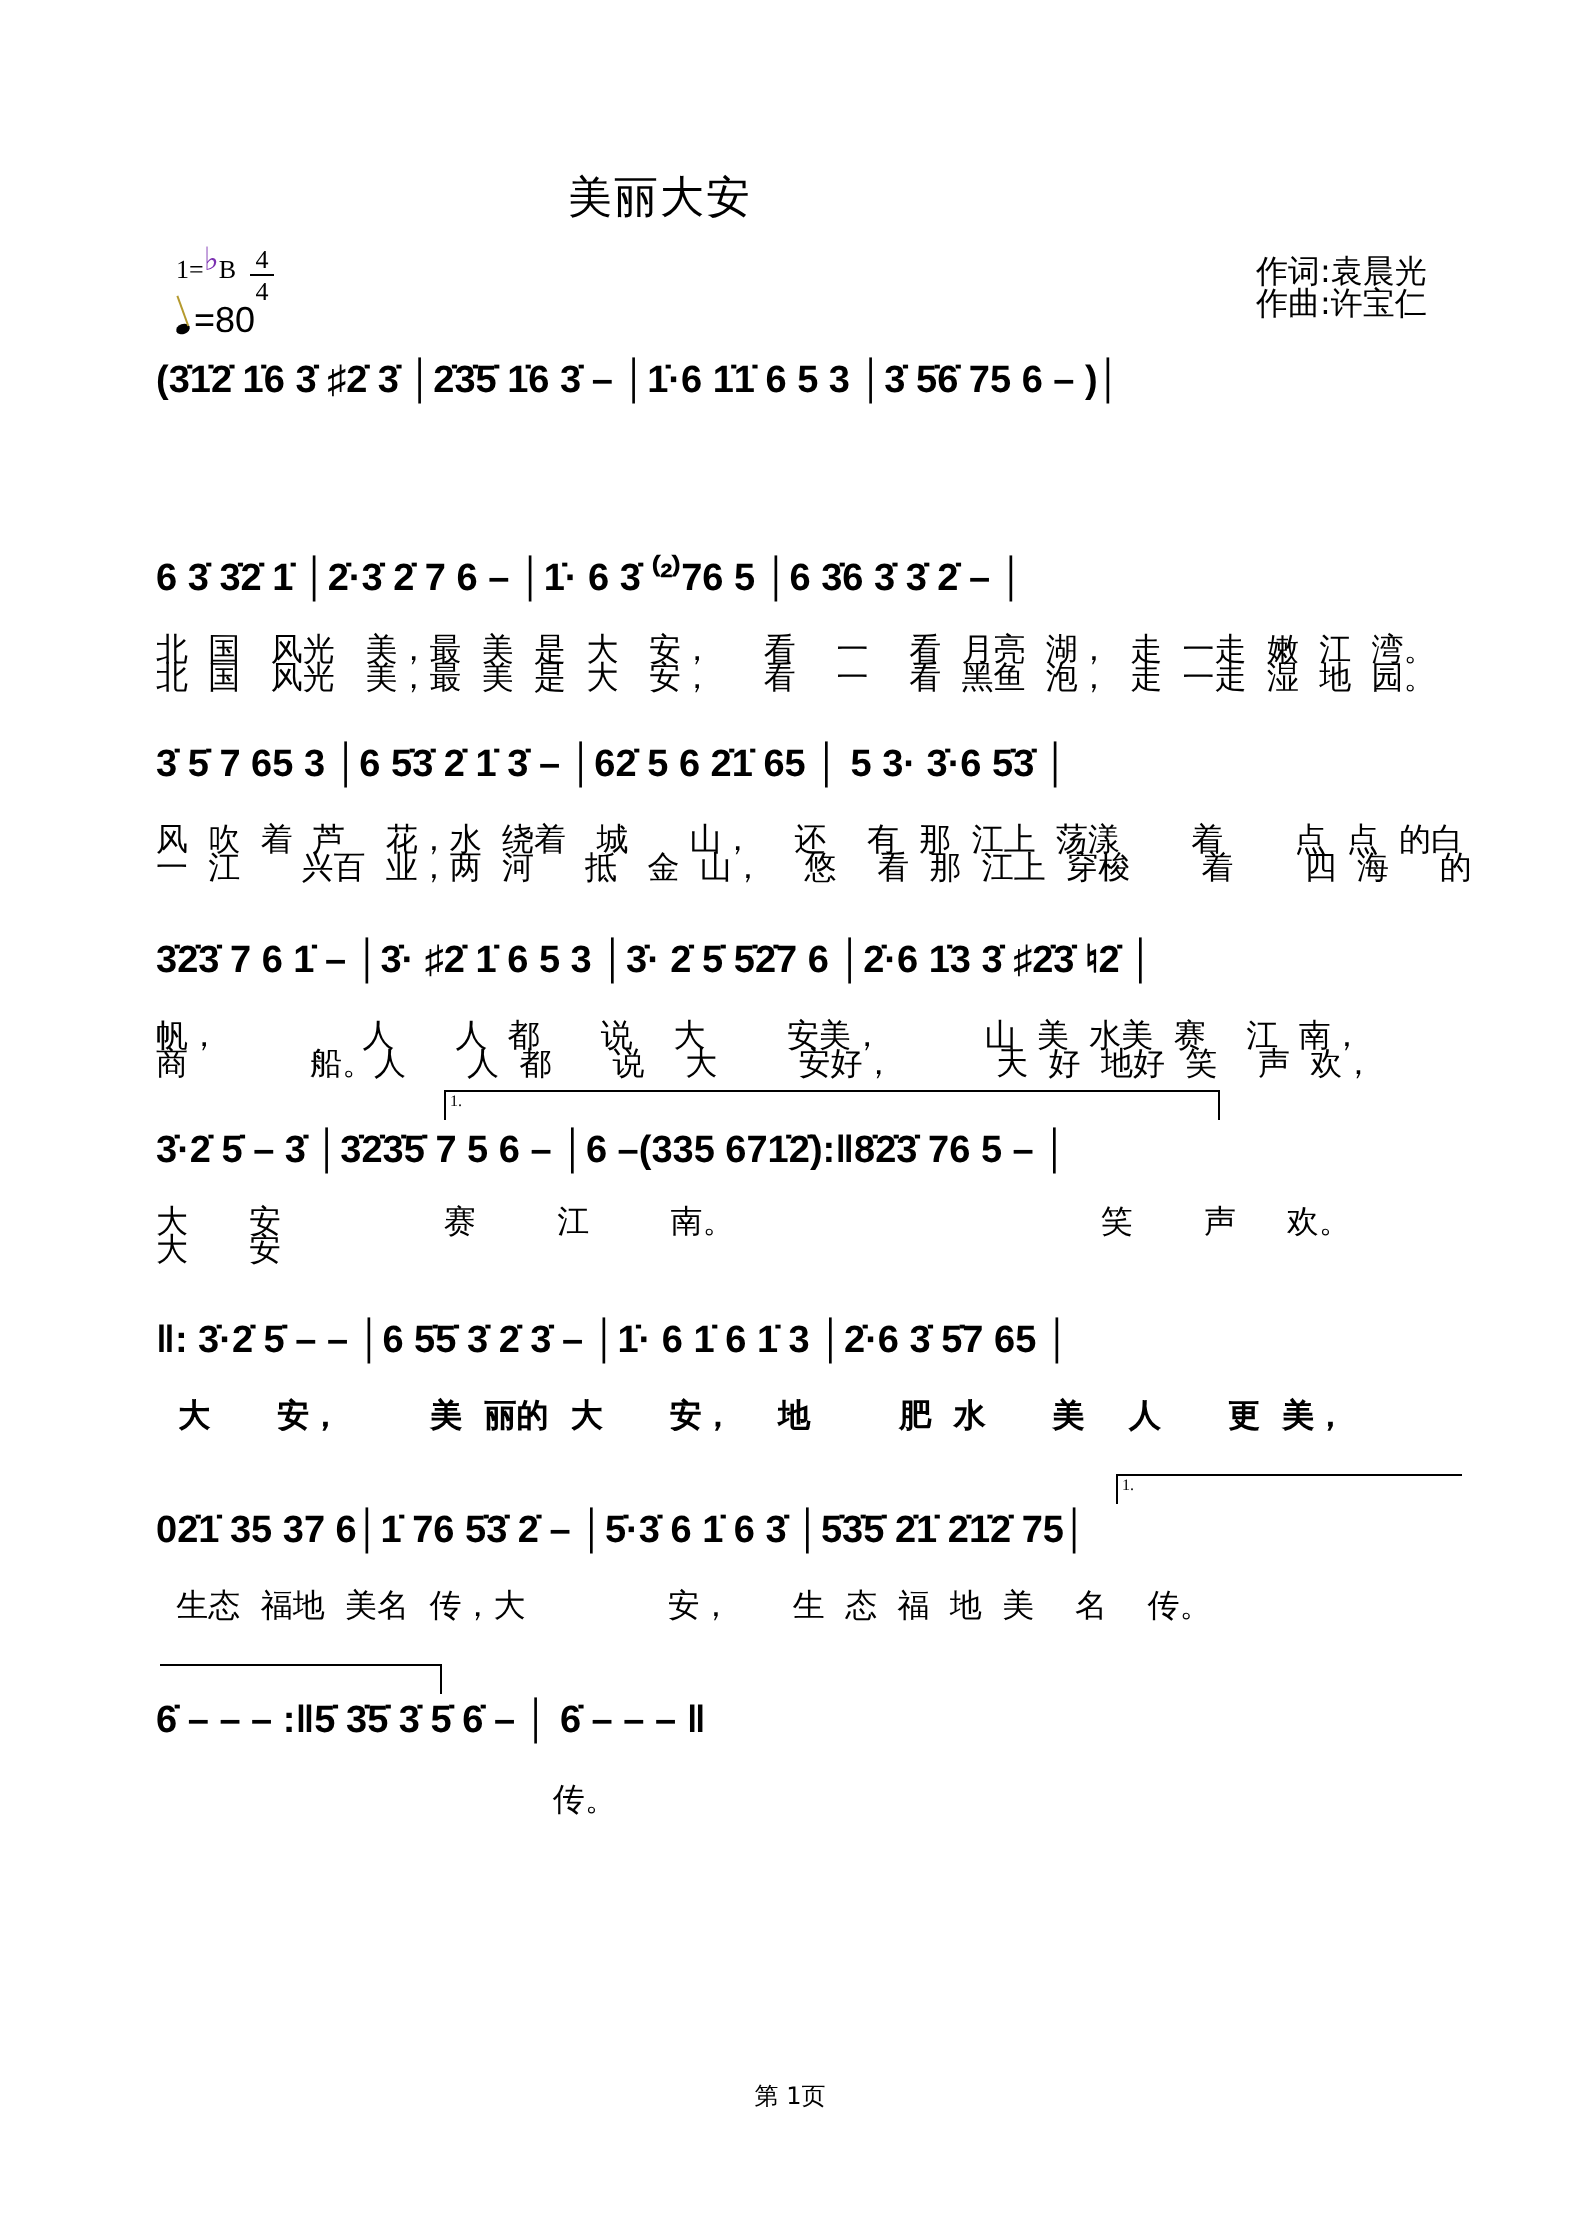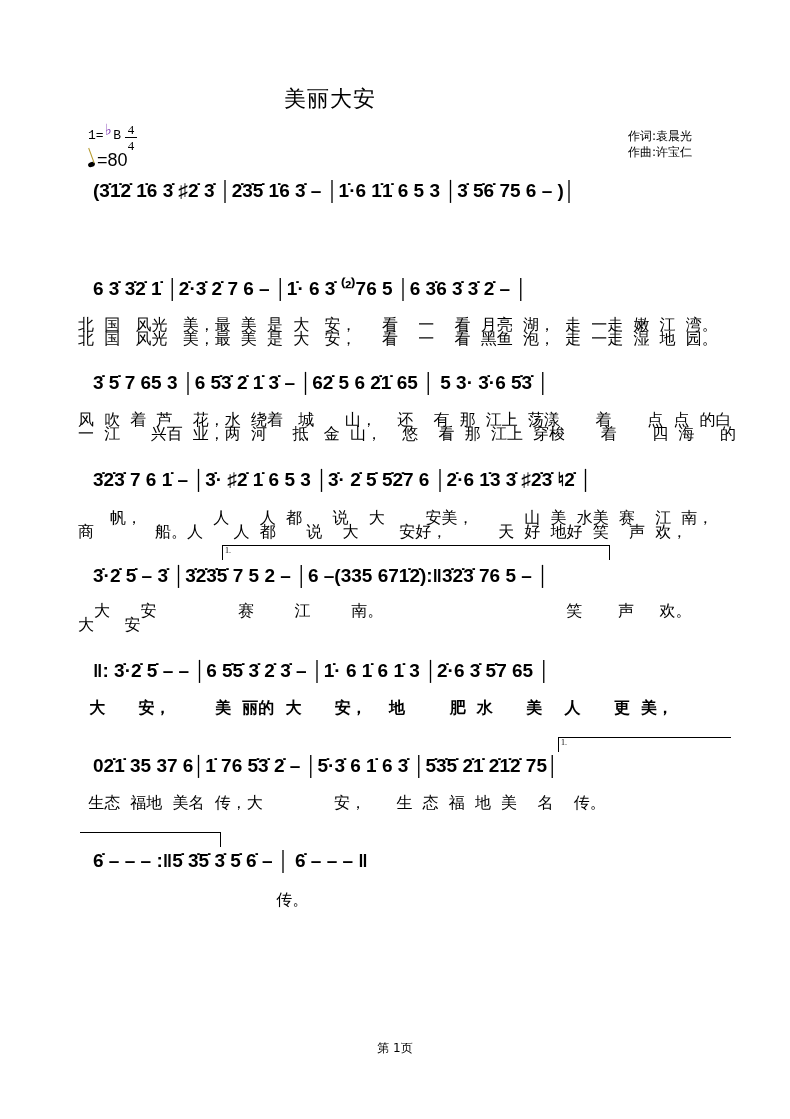--- a/index.html
+++ b/index.html
@@ -1,33 +1,33 @@
 <!DOCTYPE html>
 <html><head>
 <meta charset="utf-8">
 <style>
   html, body { margin: 0; padding: 0; background: #ffffff; }
   body { width: 790px; height: 1119px; position: relative; overflow: hidden;
          font-family: "DejaVu Sans", "Liberation Sans", sans-serif; color: #000; }
   .title { position: absolute; top: 84px; left: 0; width: 660px; text-align: center;
            font-size: 22px; letter-spacing: 1px; }
-  .key { position: absolute; left: 88px; top: 124px; font-family: Liberation Mono, monospace; font-size: 13px; }
+  .key { position: absolute; left: 88px; top: 124px; font-family: Liberation Serif, serif; font-size: 13px; }
   .key .flat { color: #7a2fb0; font-size: 16px; position: relative; top: -4px; }
   .timesig { position: absolute; left: 125px; top: 122px; width: 12px; text-align: center;
              font-family: "Liberation Serif", serif; font-size: 13px; line-height: 15px; }
   .timesig .bar { border-top: 1px solid #000; }
   .tempo { position: absolute; left: 88px; top: 150px; font-size: 18px; font-family: "Liberation Sans", sans-serif; }
   .tempo .note { display: inline-block; width: 7px; height: 5px; background: #000; border-radius: 50%;
                  transform: rotate(-20deg); position: relative; top: 1px; margin-right: 2px; }
   .tempo .stem { position: absolute; left: 6px; top: -14px; width: 1px; height: 16px; background: #b59a2e; }
-  .credits { position: absolute; left: 628px; top: 128px; font-size: 12px; line-height: 16px; }
+  .credits { position: absolute; left: 628px; top: 128px; font-size: 16px; line-height: 16px; }
 
   .row { position: absolute; left: 78px; width: 650px; }
   .notes { position: absolute; top: 0; left: 0; right: 0; height: 30px; white-space: nowrap;
-           font-family: "Liberation Sans", sans-serif; font-weight: bold; font-size: 19px; margin-left: 15px; }
+           font-family: "Liberation Sans", sans-serif; font-weight: bold; font-size: 19px; }
   .lyrics { position: absolute; left: 0; right: 0; font-size: 16px; letter-spacing: 0px; white-space: pre; }
   .volta { position: absolute; border-top: 1px solid #000; border-left: 1px solid #000; height: 14px; font-size: 8px; font-family: "Liberation Serif", serif; padding-left: 2px; }
   .voltaR { border-right: 1px solid #000; }
   .footer { position: absolute; top: 1040px; left: 0; width: 790px; text-align: center; font-size: 12px; }
 </style>
 </head>
 <body>
 
 <div class="title">美丽大安</div>
 
@@ -58,28 +58,28 @@
 </div>
 
 <div class="row" style="top:372px;">
   <div class="notes">3̇ 5̇ 7 65 3 │6 5̇3̇ 2̇ 1̇ 3̇ – │62̇ 5 6 2̇1̇ 65 │ 5 3· 3̇·6 5̇3̇ │</div>
   <div class="lyrics" style="top:38px;text-align:center;">风  吹  着  芦    花，水  绕着   城      山，    还    有  那  江上  荡漾       着       点  点  的白</div>
   <div class="lyrics" style="top:52px;text-align:center;">一  江      兴百  业，两  河     抵   金  山，    悠    看  那  江上  穿梭       着       四  海     的</div>
 </div>
 
 <div class="row" style="top:468px;">
   <div class="notes">3̇2̇3̇ 7 6 1̇ – │3̇· ♯2̇ 1̇ 6 5 3 │3̇· 2̇ 5̇ 5̇2̇7 6 │2̇·6 1̇3 3̇ ♯2̇3̇ ♮2̇ │</div>
-  <div class="lyrics" style="top:40px;margin-left:32px;">帆，              人      人  都      说    大        安美，          山  美  水美  赛    江  南，</div>
+  <div class="lyrics" style="top:40px;">帆，              人      人  都      说    大        安美，          山  美  水美  赛    江  南，</div>
   <div class="lyrics" style="top:54px;">商            船。人      人  都      说    大        安好，          天  好  地好  笑    声  欢，</div>
 </div>
 
 <div class="row" style="top:565px;">
   <div class="volta voltaR" style="left:144px; top:-20px; width:384px;">1.</div>
-  <div class="notes">3̇·2̇ 5̇ –  3̇ │3̇2̇3̇5̇ 7 5 2 – │6 –(335 671̇2̇):‖3̇2̇3̇ 76 5 – │</div>
-  <div class="lyrics" style="top:36px;margin-left:16px;">大      安                赛        江        南。                                    笑       声     欢。</div>
+  <div class="notes">3̇·2̇ 5̇ –  3̇ │3̇2̇3̇5̇ 7 5 6 – │6 –(335 671̇2̇):‖8̇2̇3̇ 76 5 – │</div>
+  <div class="lyrics" style="top:36px;">大      安                赛        江        南。                                    笑       声     欢。</div>
   <div class="lyrics" style="top:50px;">大      安</div>
 </div>
 
 <div class="row" style="top:660px;">
   <div class="notes">‖: 3̇·2̇ 5̇ – – │6 5̇5̇ 3̇ 2̇ 3̇ – │1̇· 6 1̇ 6 1̇ 3 │2̇·6 3̇ 5̇7 65 │</div>
   <div class="lyrics" style="top:38px;font-weight:bold;">  大      安，        美  丽的  大      安，    地        肥  水      美    人      更  美，</div>
 </div>
 
 <div class="row" style="top:755px;">
   <div class="volta" style="left:480px; top:-18px; width:170px;">1.</div>

